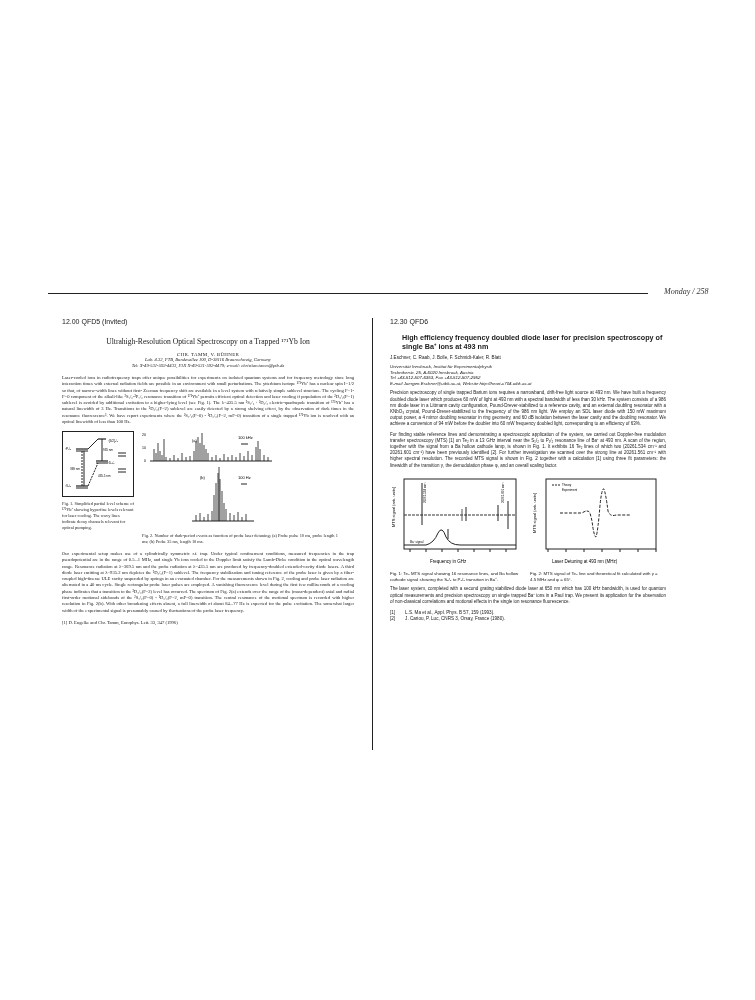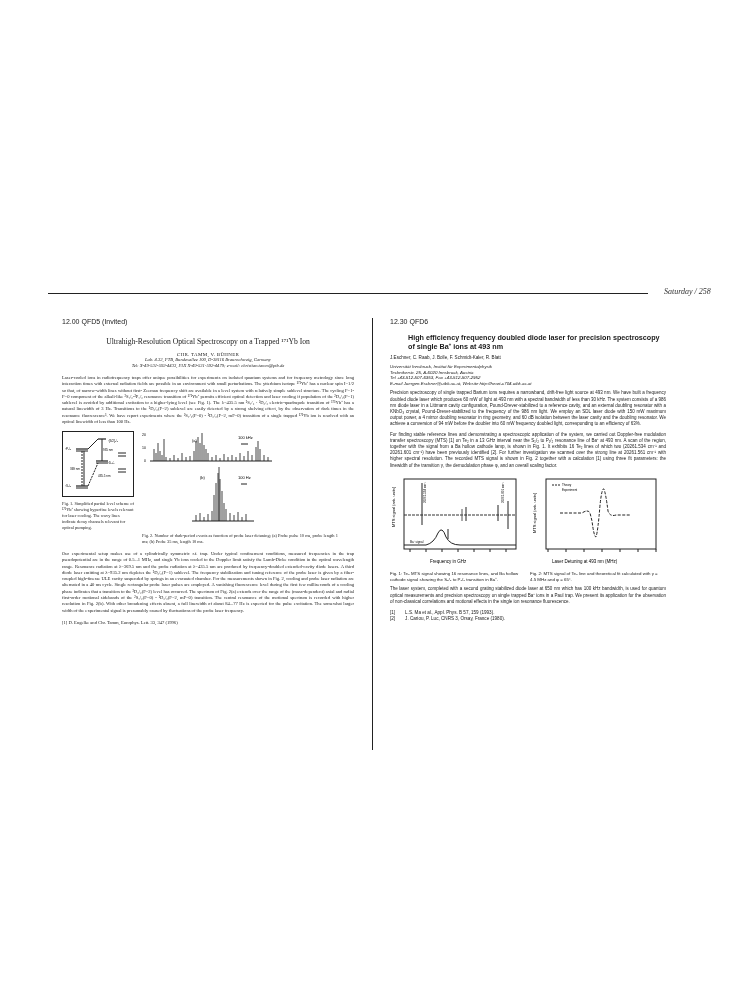--- a/index.html
+++ b/index.html
@@ -8,35 +8,35 @@
   .pagehdr { position:absolute; top:287px; left:664px; font-family:"Liberation Serif", serif; font-style:italic; font-size:8px; color:#333; }
   .col { position:absolute; top:318px; }
   .colL { left:62px; width:292px; font-family:"Liberation Serif", serif; }
   .colR { left:390px; width:276px; font-family:"Liberation Sans", sans-serif; }
   .vdiv { position:absolute; left:372px; top:318px; width:1px; height:432px; background:#222; }
   .session { font-family:"Liberation Sans", sans-serif; font-size:7px; margin-bottom:8px; }
   .titleL { font-size:7.6px; text-align:center; margin:12px 0 6px 0; }
   .authorsL { font-size:5px; text-align:center; letter-spacing:0.3px; }
   .affL { font-size:4.6px; text-align:center; font-style:italic; line-height:6px; }
   .body { font-size:4.6px; line-height:6.3px; text-align:justify; margin-top:6px; }
-  .titleR { font-size:7.2px; font-weight:bold; line-height:9px; margin:4px 0 4px 18px; }
+  .titleR { font-size:7.2px; font-weight:bold; line-height:9px; margin:4px 0 4px 12px; }
   .authorsR { font-size:4.6px; margin-bottom:4px; }
   .affR { font-size:4.4px; font-style:italic; line-height:5.6px; }
   .bodyR { font-size:4.5px; line-height:6.2px; text-align:justify; margin-top:4px; }
   .ref { font-size:4.6px; line-height:6px; }
   .figrow { display:flex; gap:8px; margin-top:6px; }
   .fig { position:relative; }
   .cap { font-size:4.4px; line-height:5.8px; }
   svg text { font-family:"Liberation Sans", sans-serif; }
 </style>
 </head>
 <body>
 
 <div class="topline"></div>
-<div class="pagehdr">Saturday / 258</div>
+<div class="pagehdr">Monday / 258</div>
 <div class="vdiv"></div>
 
 <div class="col colL">
   <div class="session">12.00 QFD5 (Invited)</div>
   <div class="titleL">Ultrahigh-Resolution Optical Spectroscopy on a Trapped ¹⁷¹Yb Ion</div>
   <div class="authorsL">CHR. TAMM, V. BÜHNER</div>
   <div class="affL">Lab. 4.32, PTB, Bundesallee 100, D-38116 Braunschweig, Germany</div>
   <div class="affL">Tel: X-49-531-592-4433, FAX X-49-531-592-4479; e-mail: christian.tamm@ptb.de</div>
   <div class="body">Laser-cooled ions in radiofrequency traps offer unique possibilities for experiments on isolated quantum systems and for frequency metrology since long interaction times with external radiation fields are possible in an environment with small perturbations. The ytterbium isotope ¹⁷¹Yb⁺ has a nuclear spin I=1/2 so that, of narrow-width lines without first- Zeeman frequency shift are available in a level system with relatively simple sublevel structure. The cycling F=1-F=0 component of the alkali-like ²S₁/₂-²P₁/₂ resonance transition of ¹⁷¹Yb⁺ permits efficient optical detection and laser cooling if population of the ²D₃/₂(F=1) sublevel is avoided by additional excitation to a higher-lying level (see Fig. 1). The λ=435.5 nm ²S₁/₂ - ²D₃/₂ electric-quadrupole transition of ¹⁷¹Yb⁺ has a natural linewidth of 3 Hz. Transitions to the ²D₃/₂(F=2) sublevel are easily detected by a strong shelving effect, by the observation of dark times in the resonance fluorescence¹. We have report experiments where the ²S₁/₂(F=0) - ²D₃/₂(F=2, mF=0) transition of a single trapped ¹⁷¹Yb ion is resolved with an optical linewidth of less than 100 Hz.</div>
 

